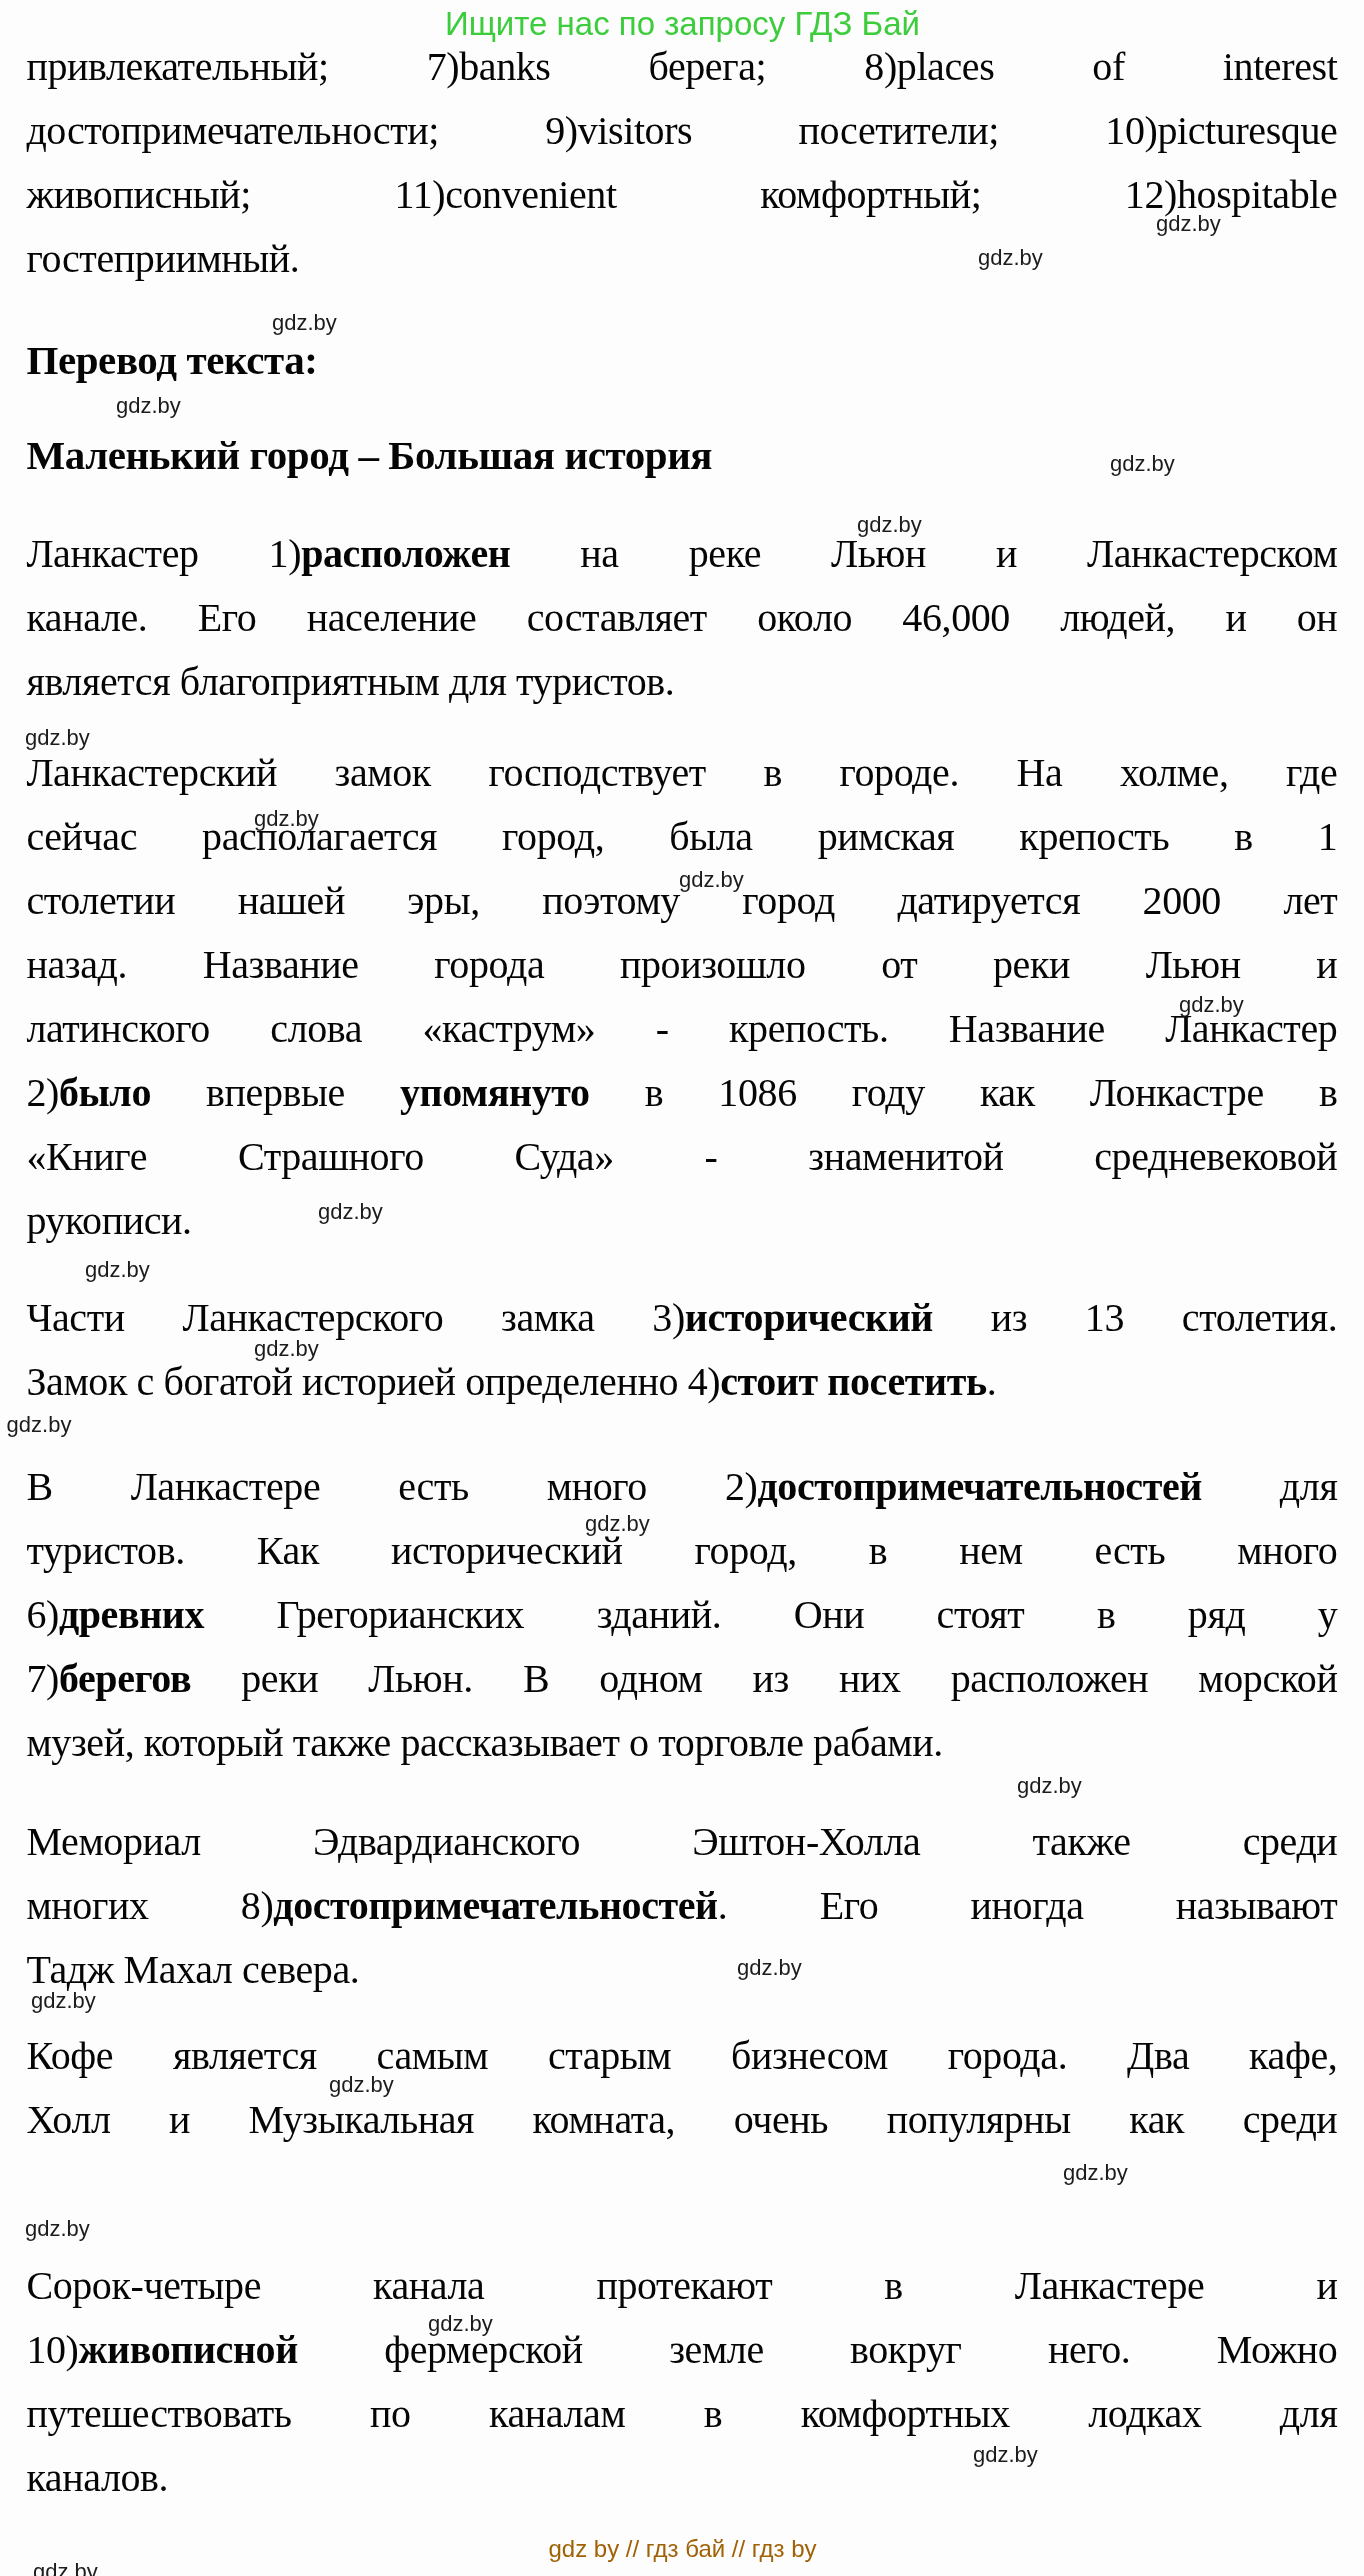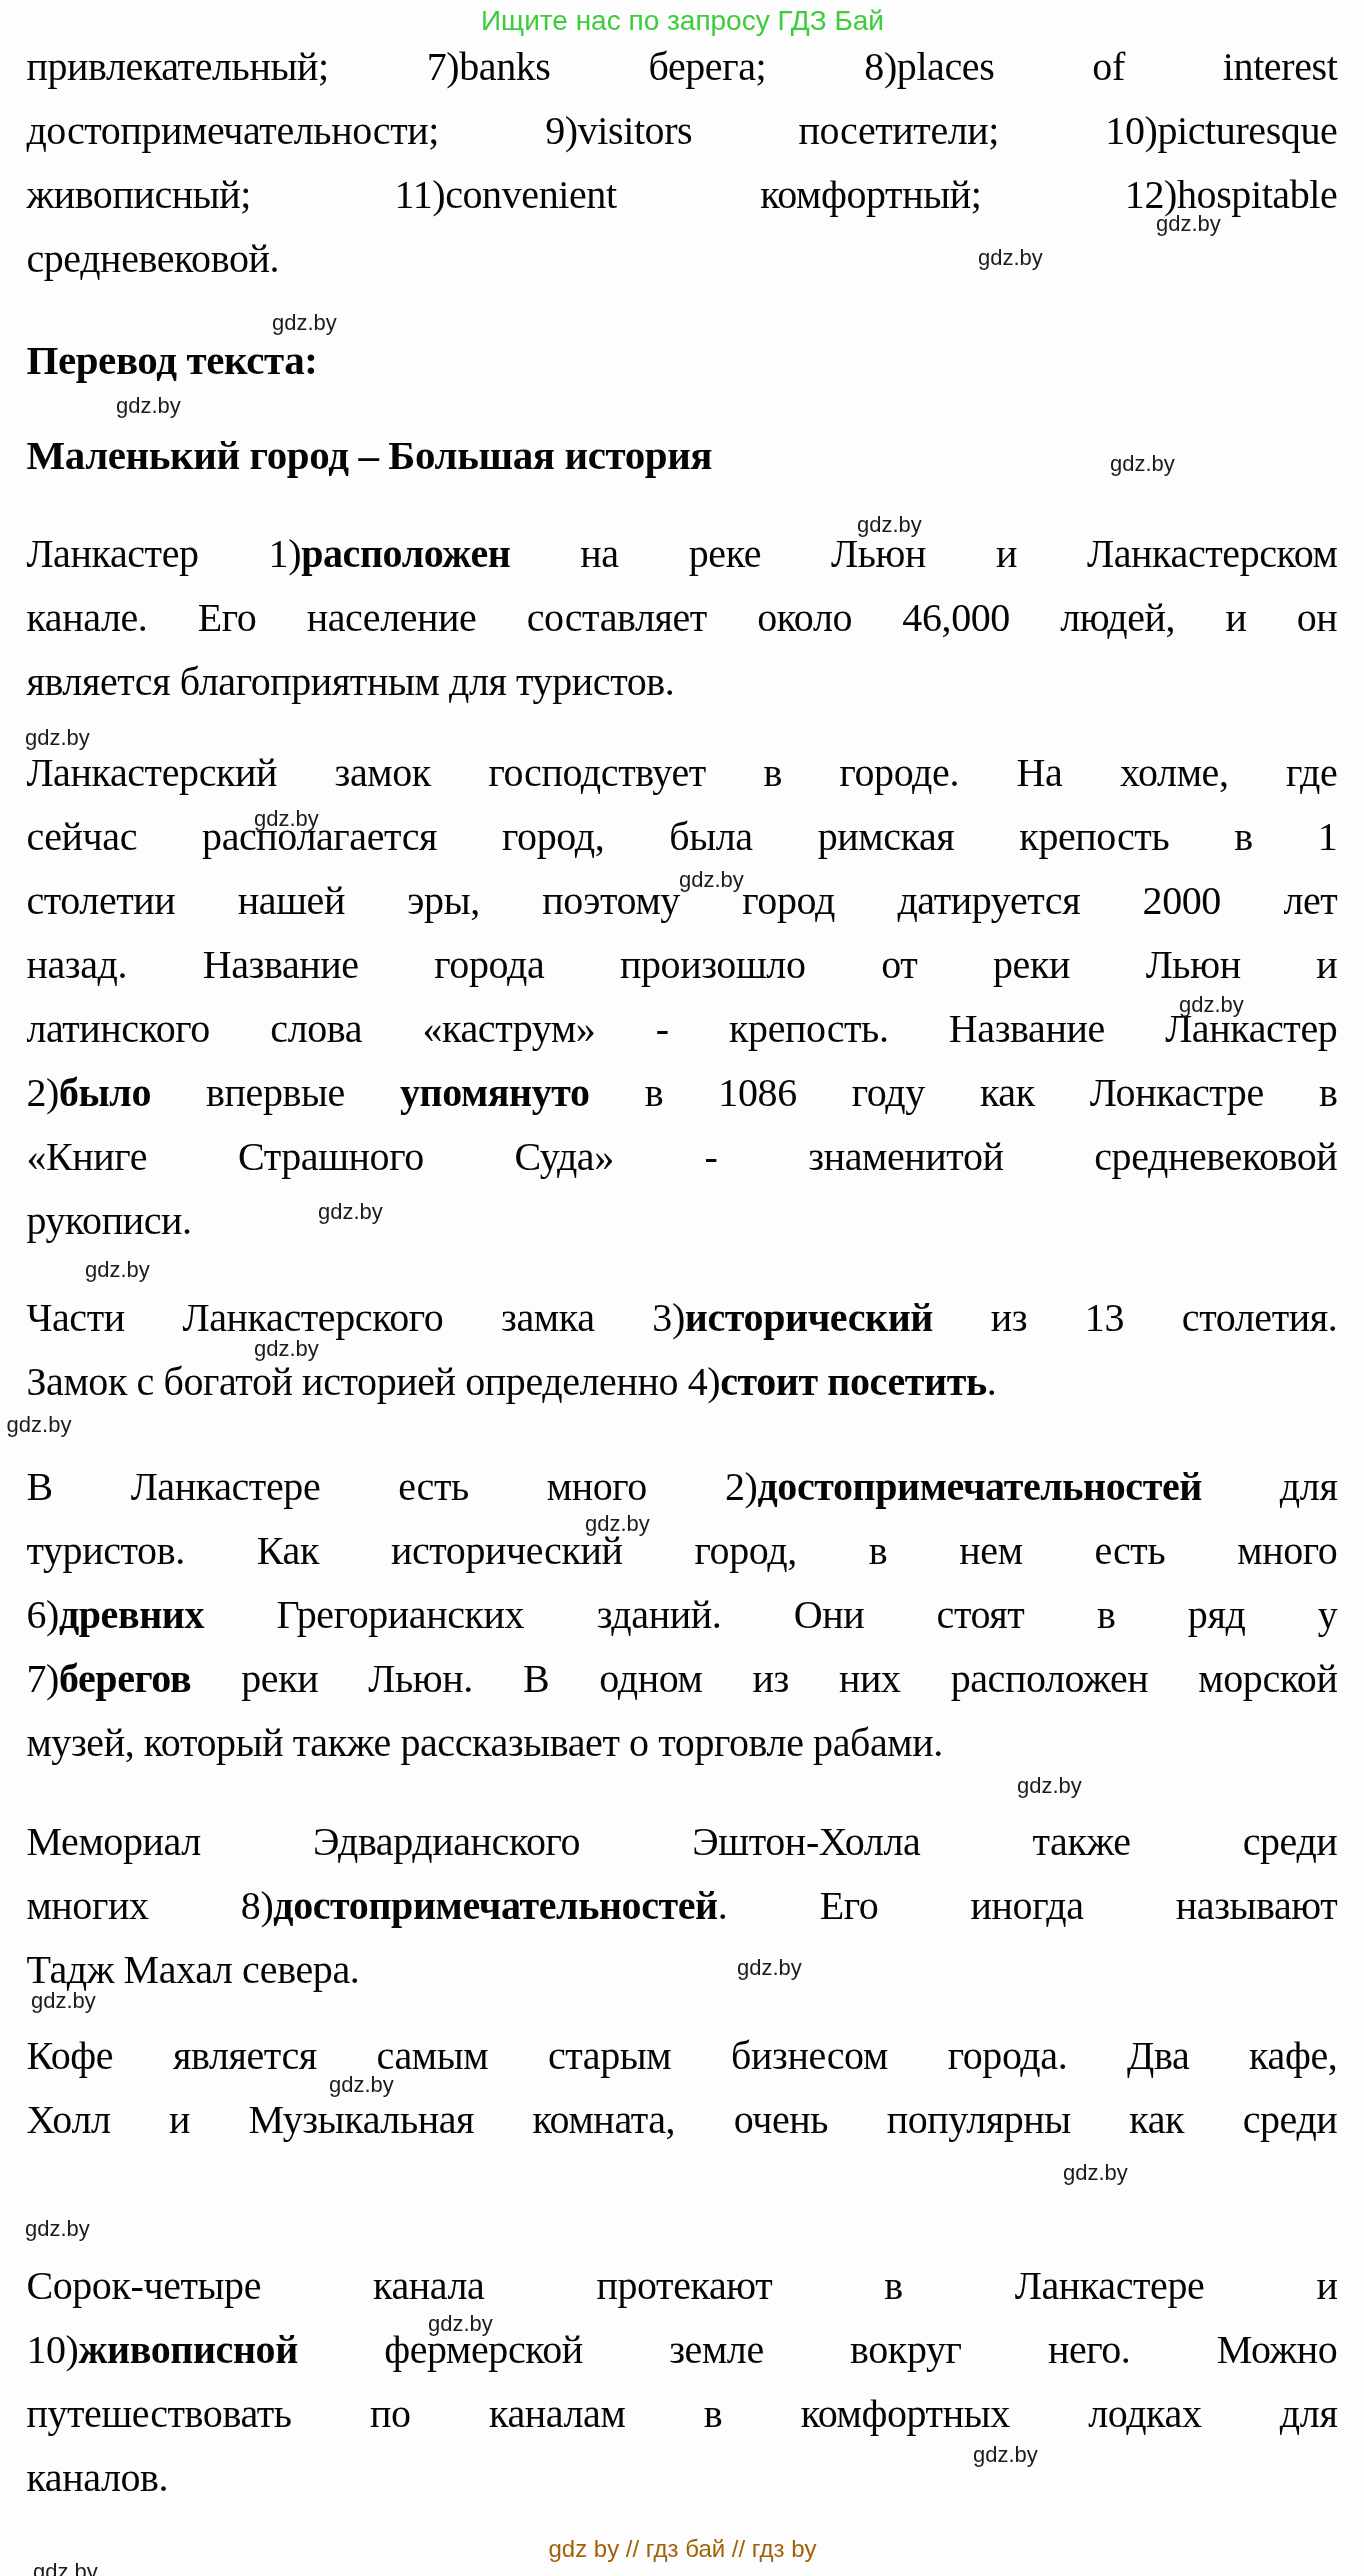--- a/index.html
+++ b/index.html
@@ -3,21 +3,21 @@
 <meta charset="utf-8">
 <style>
   html,body{margin:0;padding:0;background:#ddd;}
   #page{
     position:relative;width:1365px;height:2576px;margin:0 auto;
     background:#fdfdfd;overflow:hidden;
     font-family:"Liberation Serif",serif;color:#050505;
   }
   .site-note{
     position:absolute;top:5px;left:0;width:100%;text-align:center;
-    font-family:"Liberation Sans",sans-serif;font-size:28px;font-weight:500;
+    font-family:"Liberation Sans",sans-serif;font-size:33px;font-weight:500;
     color:#3ccc3c;
   }
   .footer-note{
     position:absolute;top:2535px;left:0;width:100%;text-align:center;
     font-family:"Liberation Sans",sans-serif;font-size:24px;
     color:#a16207;
   }
   #content{position:absolute;left:0;top:0;width:1155px;height:2576px;}
   .block{position:absolute;left:26.4px;width:1311px;}
   .heading{font-weight:bold;font-size:41px;line-height:64px;letter-spacing:-0.4px;}
@@ -36,21 +36,21 @@
 </head>
 <body>
 
 <div id="page">
   <div class="site-note">Ищите нас по запросу ГДЗ Бай</div>
   <div id="content">
       <div class="block para" style="top: 35px;">
         <div class="line"><span>привлекательный; 7)banks берега; 8)places of interest</span></div>
         <div class="line"><span>достопримечательности; 9)visitors посетители; 10)picturesque</span></div>
         <div class="line"><span>живописный; 11)convenient комфортный; 12)hospitable</span></div>
-        <div class="line last"><span>средневековой.</span></div>
+        <div class="line last"><span>гостеприимный.</span></div>
       </div>
       <div class="block heading" style="top: 328px;">Перевод текста:</div>
       <div class="block heading" style="top: 423px;">Маленький город – Большая история</div>
       <div class="block para" style="top: 522px;">
         <div class="line"><span>Ланкастер 1)</span><span class="b">расположен</span><span> на реке Льюн и Ланкастерском</span></div>
         <div class="line"><span>канале. Его население составляет около 46,000 людей, и он</span></div>
         <div class="line last"><span>является благоприятным для туристов.</span></div>
       </div>
       <div class="block para" style="top: 741px;">
         <div class="line"><span>Ланкастерский замок господствует в городе. На холме, где</span></div>

